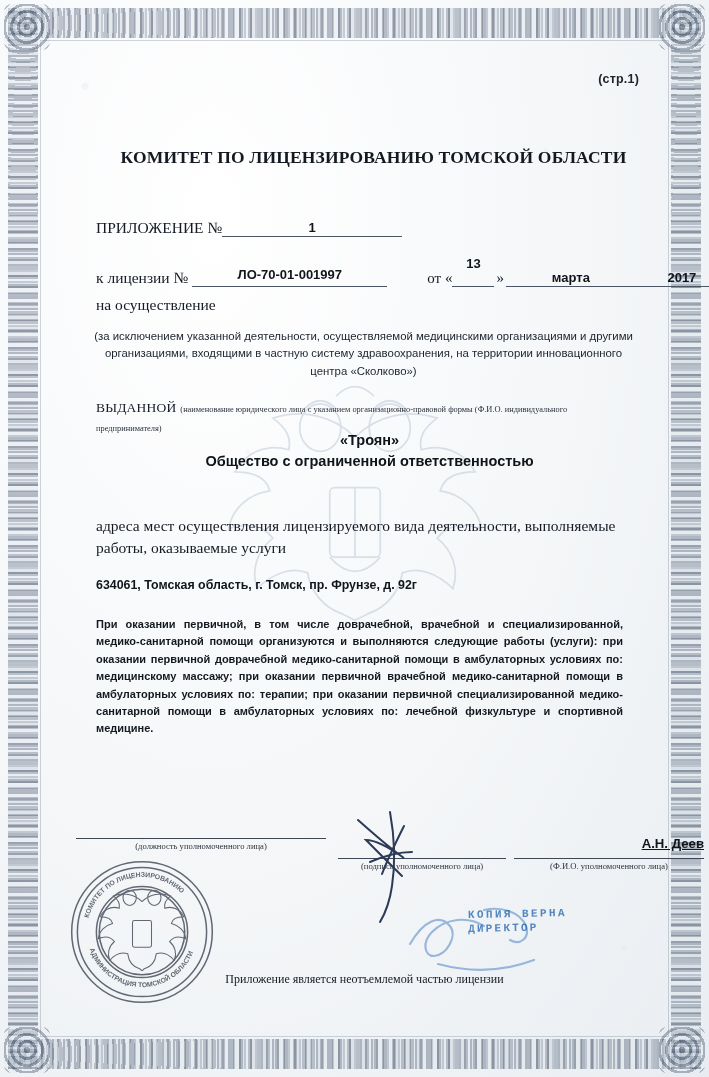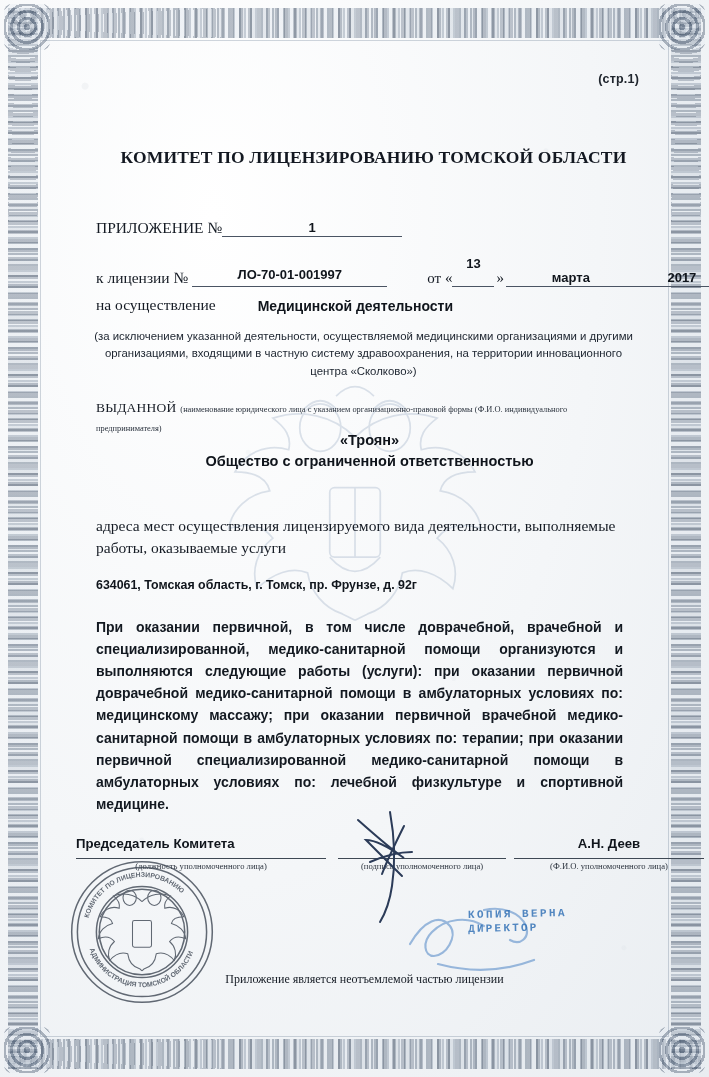--- a/index.html
+++ b/index.html
@@ -244,21 +244,21 @@
     font-weight: bold;
     color: #10151c;
   }
 
   #works-paragraph {
     position: absolute;
     left: 48px; right: 38px;
     top: 616px;
     text-align: justify;
     font-family: "Liberation Sans", sans-serif;
-    font-size: 14px;
+    font-size: 11px;
     font-weight: bold;
     line-height: 1.58;
     color: #131921;
   }
 
   
   #signature-area {
     position: absolute;
     left: 28px; right: 30px;
     top: 836px;
@@ -270,21 +270,21 @@
   #sig-col-name     { left: 438px; width: 190px; }
 
   .sig-value {
     font-family: "Liberation Sans", sans-serif;
     font-size: 13.2px;
     font-weight: bold;
     color: #10151c;
     height: 20px;
     white-space: nowrap;
   }
-  #sig-col-name .sig-value { text-align: center; }
+  #sig-col-name .sig-value { text-align: right; text-decoration: underline; }
   .sig-rule {
     border-top: 1px solid #3e4854;
     margin-top: 2px;
   }
   .sig-caption {
     font-size: 8.6px;
     color: #2b333e;
     text-align: center;
     padding-top: 2px;
     white-space: nowrap;
@@ -409,21 +409,20 @@
       <span class="lbl" id="lic-from">от «</span>
       <span class="underline fill" id="lic-day">13</span>
       <span class="lbl" id="lic-quote-close">»</span>
       <span class="underline fill" id="lic-month">марта</span>
       <span class="underline fill" id="lic-year">2017</span>
 
     </div>
 
     <div class="row" id="row-activity">
       <span class="lbl">на осуществление</span>
-      <span id="activity-value">Медицинской деятельности</span>
     </div>
 
     <div id="exclusion-note">(за исключением указанной деятельности, осуществляемой медицинскими организациями и другими организациями, входящими в частную систему здравоохранения, на территории инновационного центра «Сколково»)</div>
 
     <div id="issued-block">
       <span id="issued-label">ВЫДАННОЙ</span>
       <span id="issued-hint">(наименование юридического лица с указанием организационно-правовой формы (Ф.И.О. индивидуального предпринимателя)</span>
     </div>
 
     <div id="org-name">
@@ -432,21 +431,20 @@
     </div>
 
     <div id="addresses-caption">адреса мест осуществления лицензируемого вида деятельности, выполняемые работы, оказываемые услуги</div>
 
     <div id="address-value">634061, Томская область, г. Томск, пр. Фрунзе, д. 92г</div>
 
     <div id="works-paragraph">При оказании первичной, в том числе доврачебной, врачебной и специализированной, медико-санитарной помощи организуются и выполняются следующие работы (услуги): при оказании первичной доврачебной медико-санитарной помощи в амбулаторных условиях по: медицинскому массажу; при оказании первичной врачебной медико-санитарной помощи в амбулаторных условиях по: терапии; при оказании первичной специализированной медико-санитарной помощи в амбулаторных условиях по: лечебной физкультуре и спортивной медицине.</div>
 
     <div id="signature-area">
       <div class="sig-col" id="sig-col-position">
-        <div class="sig-value">Председатель Комитета</div>
         <div class="sig-rule"></div>
         <div class="sig-caption">(должность уполномоченного лица)</div>
       </div>
 
       <div class="sig-col" id="sig-col-sign">
         <div class="sig-value"></div>
         <div class="sig-rule"></div>
         <div class="sig-caption">(подпись уполномоченного лица)</div>
       </div>
 

